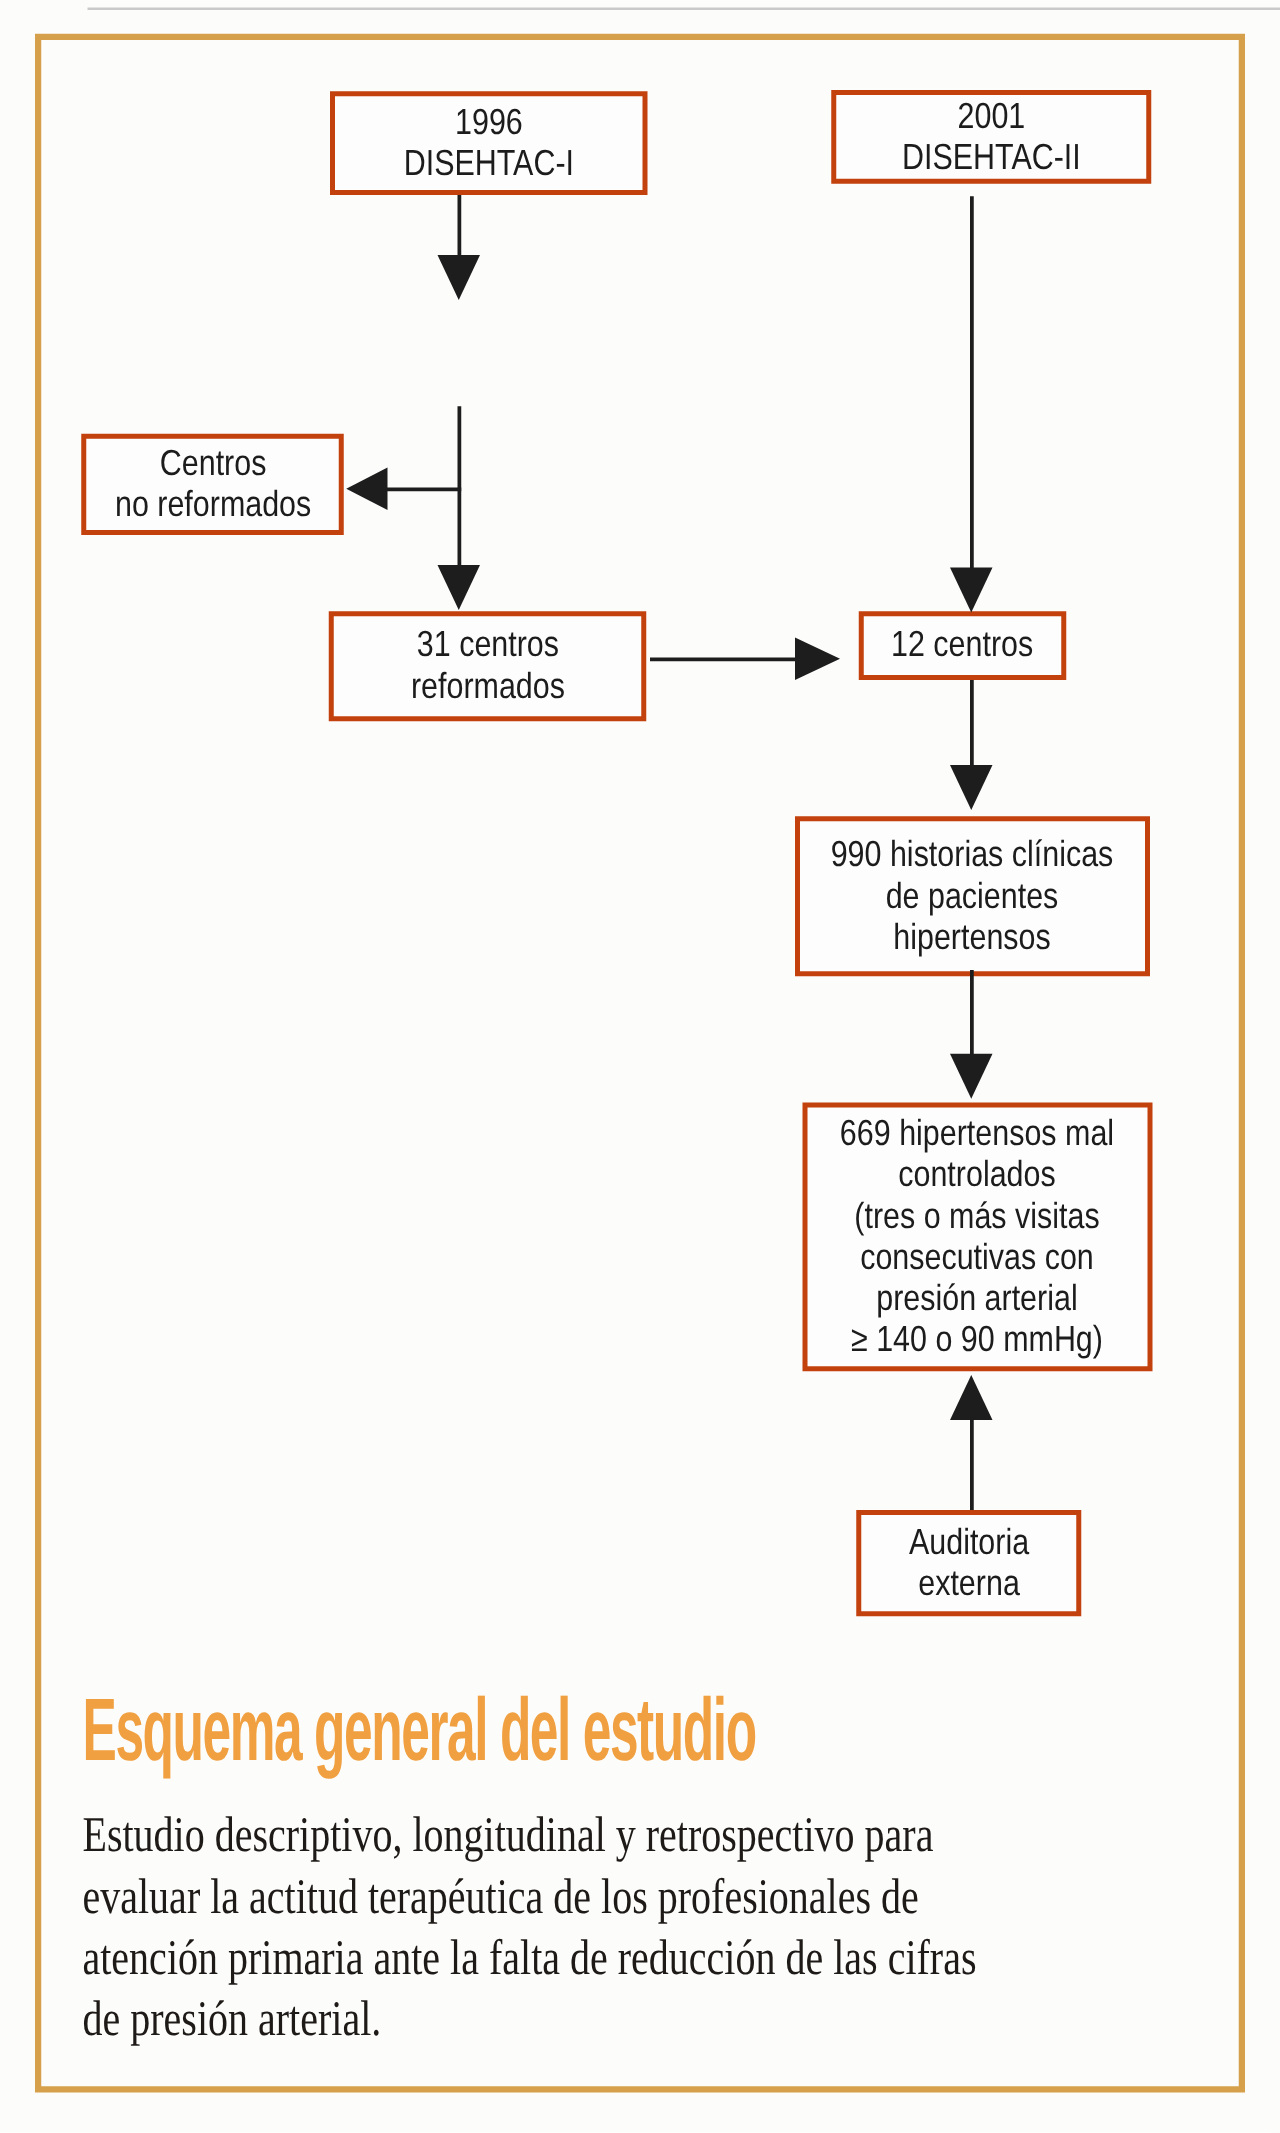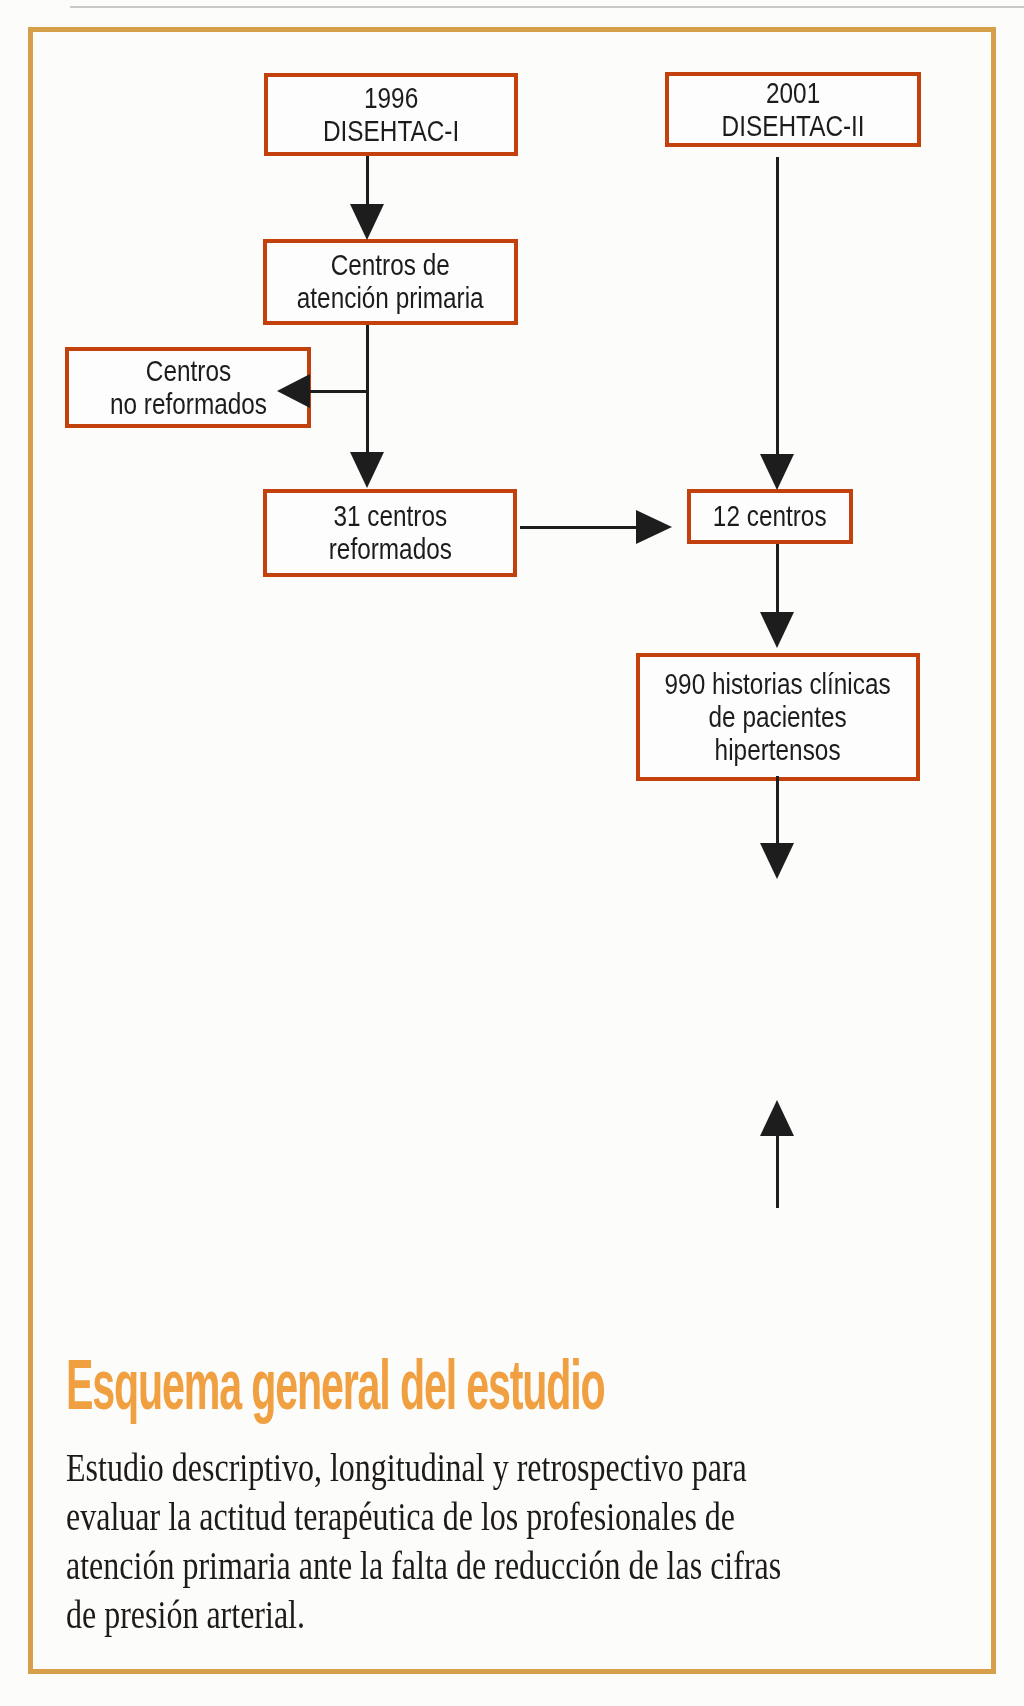--- a/index.html
+++ b/index.html
@@ -83,28 +83,22 @@
     </div>
   </div>
 
   <div class="node" style="left:665px;top:72px;width:256px;height:75px">
     <div class="bt">
       <div>2001</div>
       <div>DISEHTAC-II</div>
     </div>
   </div>
 
-  <div class="node" style="left:263px;top:239px;width:255px;height:86px">
-    <div class="bt">
-      <div>Centros de</div>
-      <div>atención primaria</div>
-    </div>
-  </div>
 
-  <div class="node" style="left:65px;top:347px;width:246px;height:81px">
+  <div class="node" style="left:65px;top:347px;width:210px;height:81px">
     <div class="bt">
       <div>Centros</div>
       <div>no reformados</div>
     </div>
   </div>
 
   <div class="node" style="left:263px;top:489px;width:254px;height:88px">
     <div class="bt">
       <div>31 centros</div>
       <div>reformados</div>
@@ -118,21 +112,37 @@
   </div>
 
   <div class="node" style="left:636px;top:653px;width:284px;height:128px">
     <div class="bt">
       <div>990 historias clínicas</div>
       <div>de pacientes</div>
       <div>hipertensos</div>
     </div>
   </div>
 
+  <div class="node" style="left:642px;top:882px;width:280px;height:215px">
+    <div class="bt">
+      <div>669 hipertensos mal</div>
+      <div>controlados</div>
+      <div>(tres o más visitas</div>
+      <div>consecutivas con</div>
+      <div>presión arterial</div>
+      <div>≥ 140 o 90 mmHg)</div>
+    </div>
+  </div>
 
+  <div class="node" style="left:685px;top:1208px;width:180px;height:85px">
+    <div class="bt">
+      <div>Auditoria</div>
+      <div>externa</div>
+    </div>
+  </div>
 
   <div class="vline" style="left:366px;top:156px;height:52px"></div>
   <div class="arr arr-down" style="left:350px;top:204px"></div>
 
   <div class="vline" style="left:366px;top:325px;height:128px"></div>
   <div class="arr arr-down" style="left:350px;top:452px"></div>
 
   <div class="hline" style="left:309px;top:390px;width:60px"></div>
   <div class="arr arr-left" style="left:277px;top:374px"></div>
 

